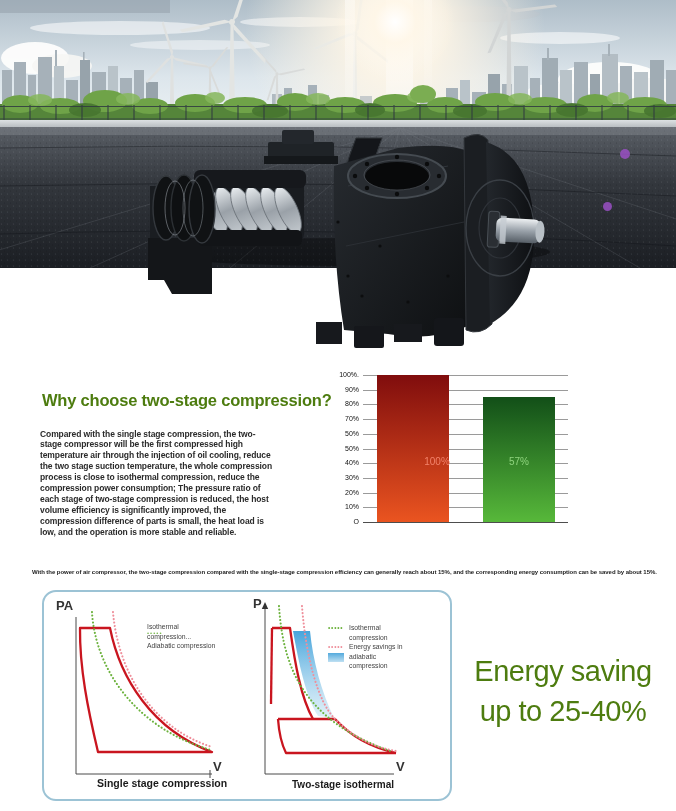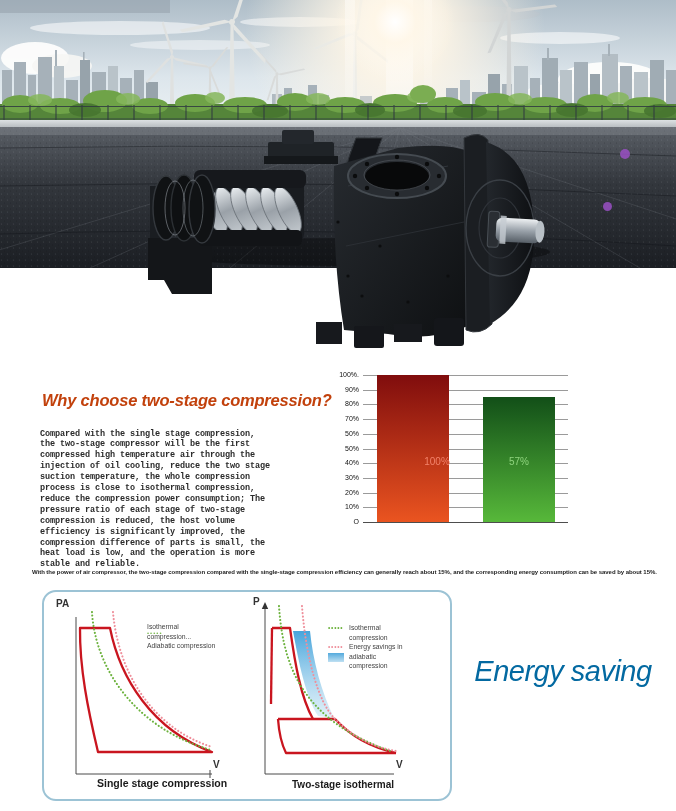--- a/index.html
+++ b/index.html
@@ -4,38 +4,38 @@
 <style>
   html,body{margin:0;padding:0;background:#f2f2f2;}
   .page{position:relative;width:676px;height:811px;background:#fff;overflow:hidden;
         font-family:"Liberation Sans",sans-serif;margin:0 auto;}
   
   #hero-scene{position:absolute;left:0;top:0;width:676px;height:268px;display:block;}
   #compressor{position:absolute;left:148px;top:126px;width:400px;height:222px;display:block;}
   .accent-dot{position:absolute;border-radius:50%;opacity:.85;}
   
   .why-title{position:absolute;left:42px;top:380px;width:320px;font-size:16.5px;font-weight:700;
-             color:#c2410c;letter-spacing:-.2px;font-style:italic;}
+             color:#4d7c0f;letter-spacing:-.2px;}
   .why-body{position:absolute;left:40px;top:420px;width:232px;font-size:8.5px;line-height:10.9px;
-            color:#2b2b2b;font-weight:bold;letter-spacing:-.1px;font-family:Liberation Mono, monospace;}
+            color:#2b2b2b;font-weight:bold;letter-spacing:-.1px;}
   
   #bar-chart{position:absolute;left:330px;top:366px;width:294px;height:176px;}
   .bgrid{position:absolute;left:33px;width:205px;height:1px;background:#9a9a9a;}
   .bgrid.base{background:#4d4d4d;height:1.4px;}
   .blabel{position:absolute;left:0;width:29px;text-align:right;font-size:7px;line-height:8px;color:#111;}
   .bbar{position:absolute;width:72px;}
   .bbarlabel{position:absolute;width:72px;text-align:center;font-size:10px;line-height:12px;}
   
   .note{position:absolute;left:32px;top:563px;width:628px;font-size:6px;line-height:7px;color:#222;
         font-weight:bold;letter-spacing:-.05px;}
   
   .pv-panel{position:absolute;left:42px;top:590px;width:410px;height:211px;box-sizing:border-box;
             border:2px solid #9cc3d5;border-radius:14px;background:#fff;}
   #pv-svg{position:absolute;left:0;top:0;width:406px;height:207px;}
-  .axlab{position:absolute;font-size:10px;font-weight:bold;color:#333;}
+  .axlab{position:absolute;font-size:13px;font-weight:bold;color:#333;}
   .pv-legend1{position:absolute;left:103px;top:30px;width:95px;font-size:6.8px;line-height:9.6px;color:#444;}
   .gdots{position:absolute;left:0;top:7px;font-size:6px;letter-spacing:1px;color:#6cb23d;opacity:.9;}
   .lg1line{position:relative;z-index:2;}
   #pv2-legend{position:absolute;left:284px;top:31px;width:100px;}
   .lrow{display:flex;align-items:flex-start;}
   .lmark{width:21px;flex:0 0 21px;font-size:6.5px;letter-spacing:.8px;line-height:9.6px;}
   .lmark .area{display:inline-block;width:16px;height:9px;margin-top:1px;}
   .ltext{width:64px;font-size:6.8px;line-height:9.6px;color:#444;}
   .pv-cap{position:absolute;text-align:left;color:#1a1a1a;font-weight:700;}
   .cap1{left:53px;top:185px;width:160px;font-size:10.5px;}
@@ -481,17 +481,18 @@
         <div class="lrow">
           <span class="lmark"><span class="area" style="background: linear-gradient(rgb(84, 170, 221), rgb(191, 224, 242));"></span></span>
           <span class="ltext">adiabatic compression</span>
         </div>
       </div>
 
     <div class="pv-cap cap1">Single stage compression</div>
     <div class="pv-cap cap2">Two-stage isothermal</div>
   </div>
 
-  <div class="energy" style="color: #0369a1; font-style: italic;">
+  <div class="energy" style="color: #4d7c0f;">
     <div>Energy saving</div>
+    <div>up to 25-40%</div>
   </div>
 
 </div>
 
 </body></html>

